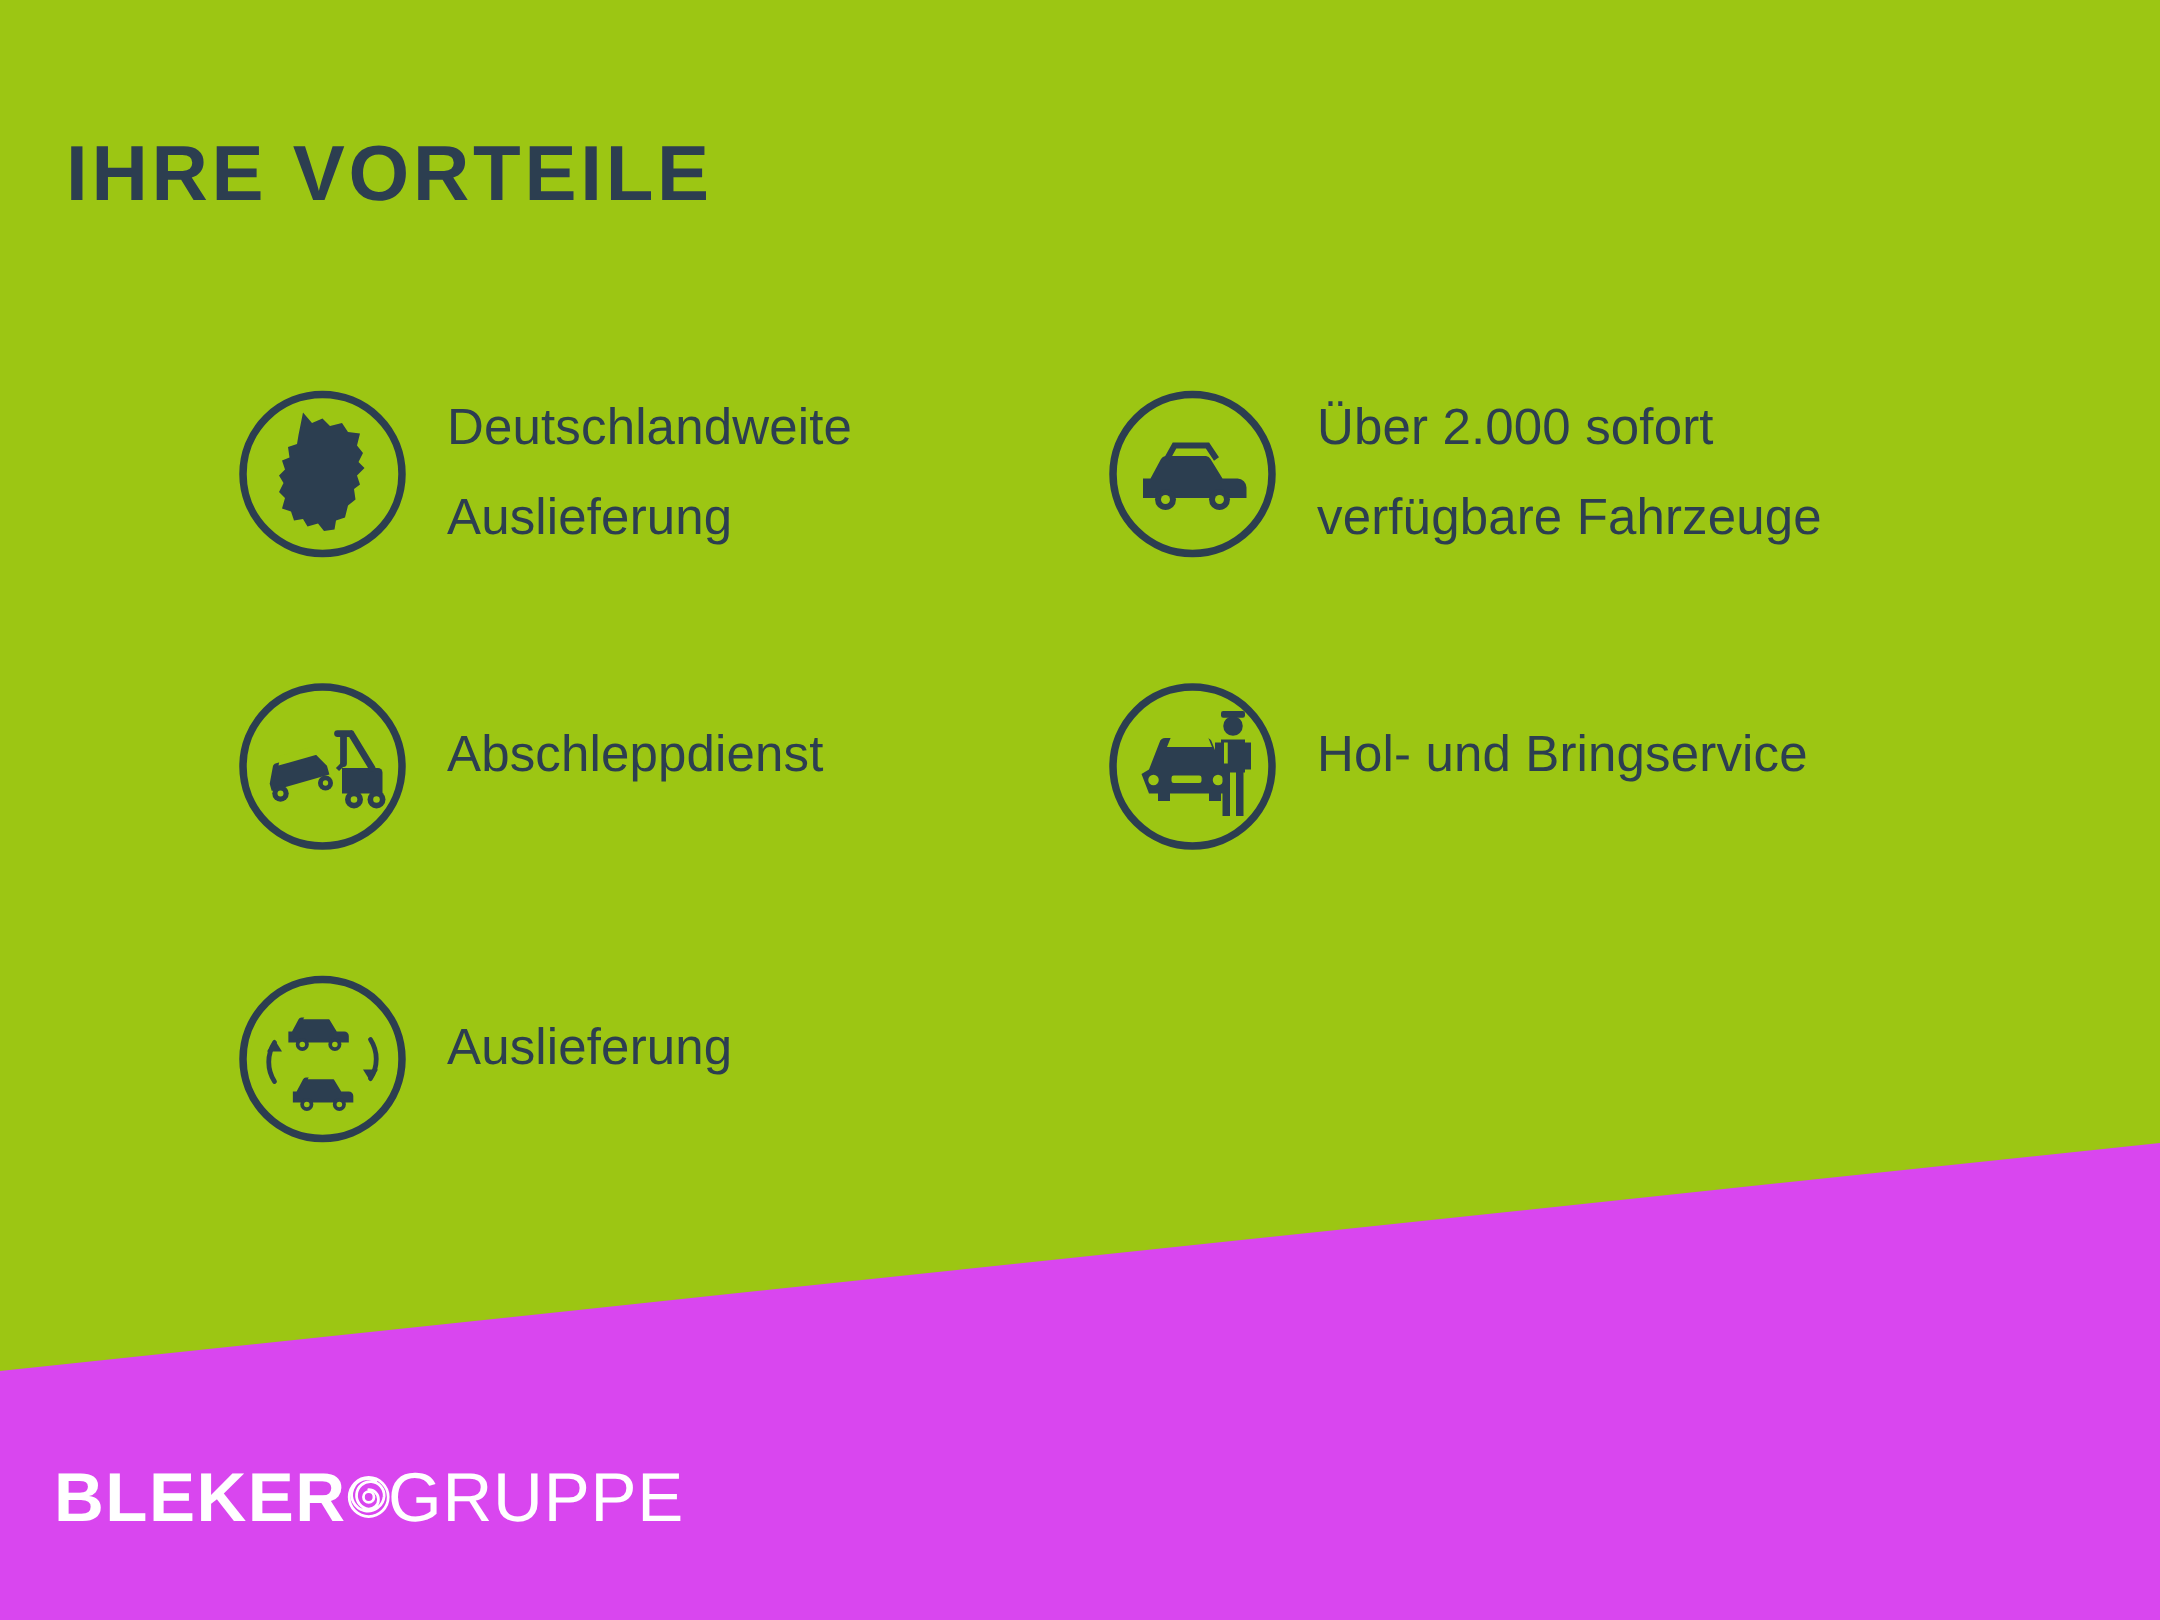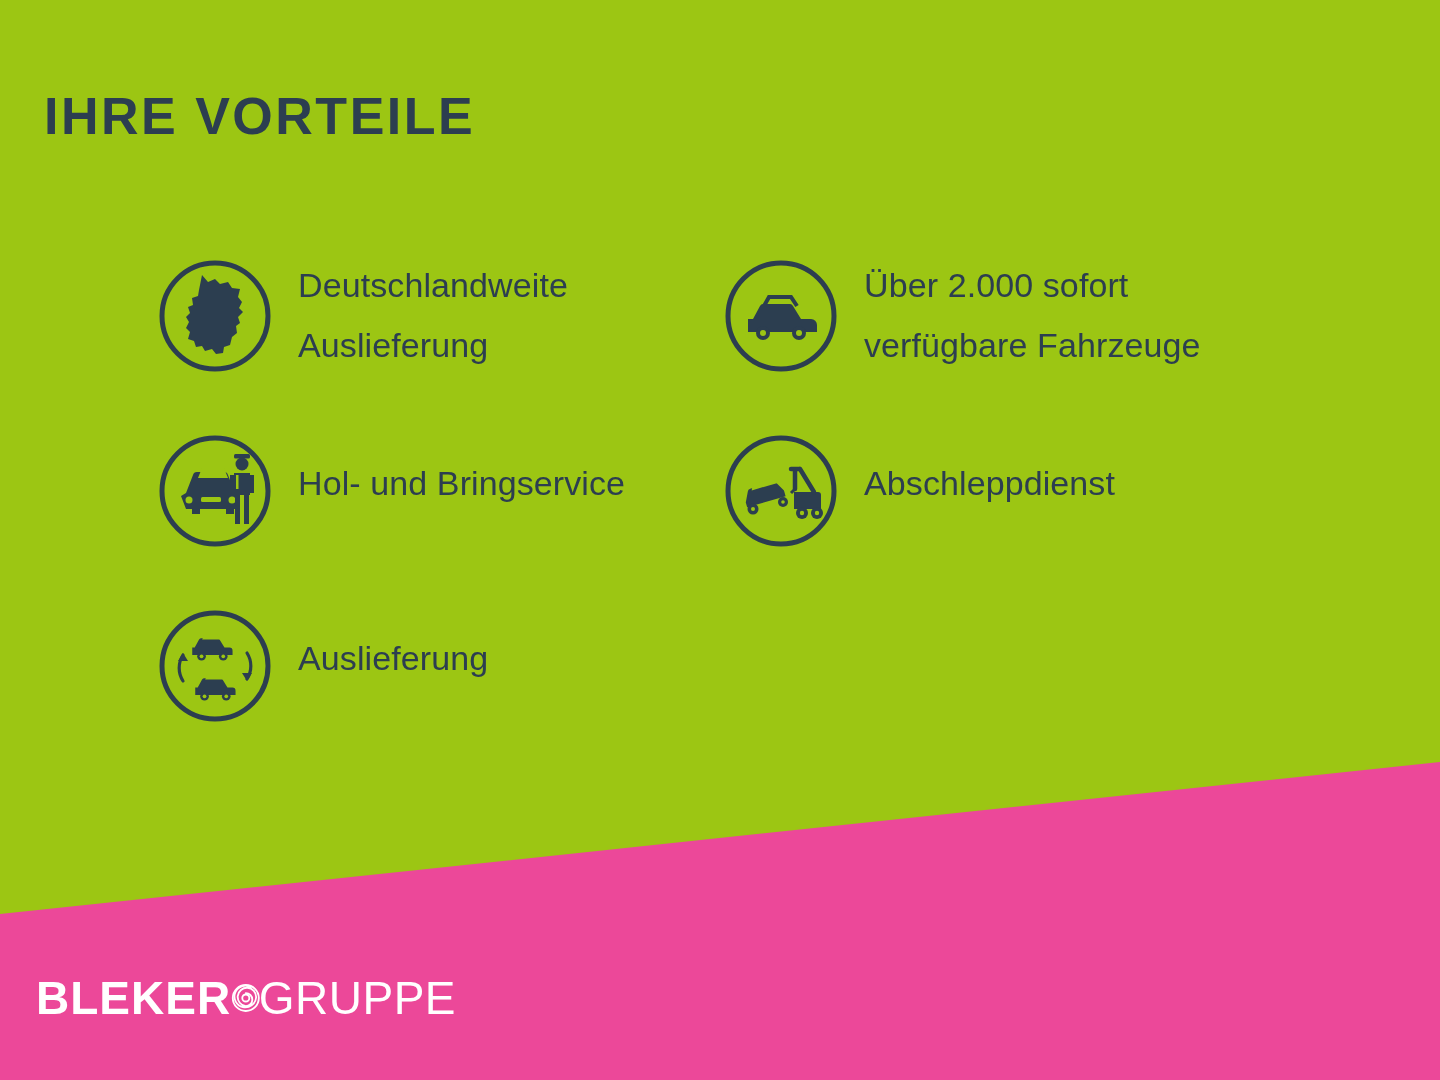--- a/index.html
+++ b/index.html
@@ -10,21 +10,21 @@
     background:#2c3e50;
     position:relative;
   }
 
   
   .slide {
     position:absolute;
     inset:0;
     width:1440px;
     height:1080px;
-    background:#ec4899;
+    background:#d946ef;
     overflow:hidden;
     text-decoration:underline;
   }
 
   
   .green-panel {
     position:absolute;
     left:0; top:0;
     width:1440px;
     height:1080px;
@@ -48,20 +48,21 @@
   
   .benefits {
     position:absolute;
     left:158px; top:228px;
     width:1180px;
     display:grid;
     grid-template-columns:560px 560px;
     grid-template-rows:175px 175px 175px;
     column-gap:6px;
     row-gap:0;
+    gap:20px;
   }
   .benefit {
     display:flex;
     align-items:center;
     gap:26px;
   }
   .benefit-icon {
     flex:0 0 auto;
     width:114px;
     height:114px;
@@ -152,20 +153,48 @@
         <circle cx="39" cy="74" r="3" fill="#9cc613"></circle>
         <circle cx="75" cy="74" r="7" fill="#2c3e50"></circle>
         <circle cx="75" cy="74" r="3" fill="#9cc613"></circle>
       </svg>
       <div class="benefit-label">
         <span>Über 2.000 sofort</span>
         <span class="l2">verfügbare Fahrzeuge</span>
       </div>
     </div>
 
+
+    <div class="benefit">
+      <svg class="benefit-icon" viewBox="0 0 114 114">
+        <circle cx="57" cy="57" r="53" fill="none" stroke="#2c3e50" stroke-width="5"></circle>
+
+        <path fill="#2c3e50" d="M70 58 h24 a3 3 0 0 1 3 3 v14 h-27z"></path>
+
+        <path fill="none" stroke="#2c3e50" stroke-width="4.5" stroke-linecap="round" d="M90 58 l-14 -23 M76 35 l-9 0 M71 37 l0 18"></path>
+        <path fill="none" stroke="#2c3e50" stroke-width="3" d="M71 55 l-4 4"></path>
+
+        <g transform="rotate(-16 45 66)">
+          <path fill="#2c3e50" d="M22 62 l5 -10 a3 3 0 0 1 3 -2 h24 a3 3 0 0 1 3 2 l5 9 v6 h-40z"></path>
+          <path fill="#9cc613" d="M31 52 l3 -6 h20 l4 6z"></path>
+        </g>
+        <circle cx="29" cy="75" r="5.5" fill="#2c3e50"></circle>
+        <circle cx="29" cy="75" r="2" fill="#9cc613"></circle>
+        <circle cx="59" cy="68" r="5" fill="#2c3e50"></circle>
+        <circle cx="59" cy="68" r="1.8" fill="#9cc613"></circle>
+        <circle cx="78" cy="79" r="6" fill="#2c3e50"></circle>
+        <circle cx="78" cy="79" r="2.2" fill="#9cc613"></circle>
+        <circle cx="93" cy="79" r="6" fill="#2c3e50"></circle>
+        <circle cx="93" cy="79" r="2.2" fill="#9cc613"></circle>
+      </svg>
+      <div class="benefit-label">
+        <span>Abschleppdienst</span>
+        <span class="l2"></span>
+      </div>
+    </div>
 
     <div class="benefit">
       <svg class="benefit-icon" viewBox="0 0 114 114">
         <circle cx="57" cy="57" r="53" fill="none" stroke="#2c3e50" stroke-width="5"></circle>
 
         <path fill="#2c3e50" d="M23 62 l5 -3 7 -18 a4 4 0 0 1 4 -3 h27 a4 4 0 0 1 4 3 l7 18 5 3 v13 h-6 v5 h-8 v-5 h-26 v5 h-8 v-5 h-6z"></path>
         <path fill="#9cc613" d="M40 44 l4 -10 h22 l4 10z"></path>
         <circle cx="31" cy="66" r="3.5" fill="#9cc613"></circle>
         <circle cx="74" cy="66" r="3.5" fill="#9cc613"></circle>
         <rect x="43" y="63" width="20" height="5" rx="1.5" fill="#9cc613"></rect>
@@ -184,48 +213,20 @@
       <div class="benefit-label">
         <span>Hol- und Bringservice</span>
         <span class="l2"></span>
       </div>
     </div>
 
     <div class="benefit">
       <svg class="benefit-icon" viewBox="0 0 114 114">
         <circle cx="57" cy="57" r="53" fill="none" stroke="#2c3e50" stroke-width="5"></circle>
 
-        <path fill="#2c3e50" d="M70 58 h24 a3 3 0 0 1 3 3 v14 h-27z"></path>
-
-        <path fill="none" stroke="#2c3e50" stroke-width="4.5" stroke-linecap="round" d="M90 58 l-14 -23 M76 35 l-9 0 M71 37 l0 18"></path>
-        <path fill="none" stroke="#2c3e50" stroke-width="3" d="M71 55 l-4 4"></path>
-
-        <g transform="rotate(-16 45 66)">
-          <path fill="#2c3e50" d="M22 62 l5 -10 a3 3 0 0 1 3 -2 h24 a3 3 0 0 1 3 2 l5 9 v6 h-40z"></path>
-          <path fill="#9cc613" d="M31 52 l3 -6 h20 l4 6z"></path>
-        </g>
-        <circle cx="29" cy="75" r="5.5" fill="#2c3e50"></circle>
-        <circle cx="29" cy="75" r="2" fill="#9cc613"></circle>
-        <circle cx="59" cy="68" r="5" fill="#2c3e50"></circle>
-        <circle cx="59" cy="68" r="1.8" fill="#9cc613"></circle>
-        <circle cx="78" cy="79" r="6" fill="#2c3e50"></circle>
-        <circle cx="78" cy="79" r="2.2" fill="#9cc613"></circle>
-        <circle cx="93" cy="79" r="6" fill="#2c3e50"></circle>
-        <circle cx="93" cy="79" r="2.2" fill="#9cc613"></circle>
-      </svg>
-      <div class="benefit-label">
-        <span>Abschleppdienst</span>
-        <span class="l2"></span>
-      </div>
-    </div>
-
-    <div class="benefit">
-      <svg class="benefit-icon" viewBox="0 0 114 114">
-        <circle cx="57" cy="57" r="53" fill="none" stroke="#2c3e50" stroke-width="5"></circle>
-
         <g transform="translate(33,20) scale(0.62)">
           <path fill="#2c3e50" d="M2 30 h4 l7 -13 a4 4 0 0 1 3 -2 h27 a4 4 0 0 1 3 2 l8 13 h8 a5 5 0 0 1 5 5 v7 h-65z"></path>
           <path fill="#9cc613" d="M18 17 l4 -8 h20 l5 8z"></path>
           <circle cx="17" cy="44" r="7" fill="#2c3e50"></circle>
           <circle cx="17" cy="44" r="3" fill="#9cc613"></circle>
           <circle cx="52" cy="44" r="7" fill="#2c3e50"></circle>
           <circle cx="52" cy="44" r="3" fill="#9cc613"></circle>
         </g>
 
         <g transform="translate(36,60) scale(0.62)">

